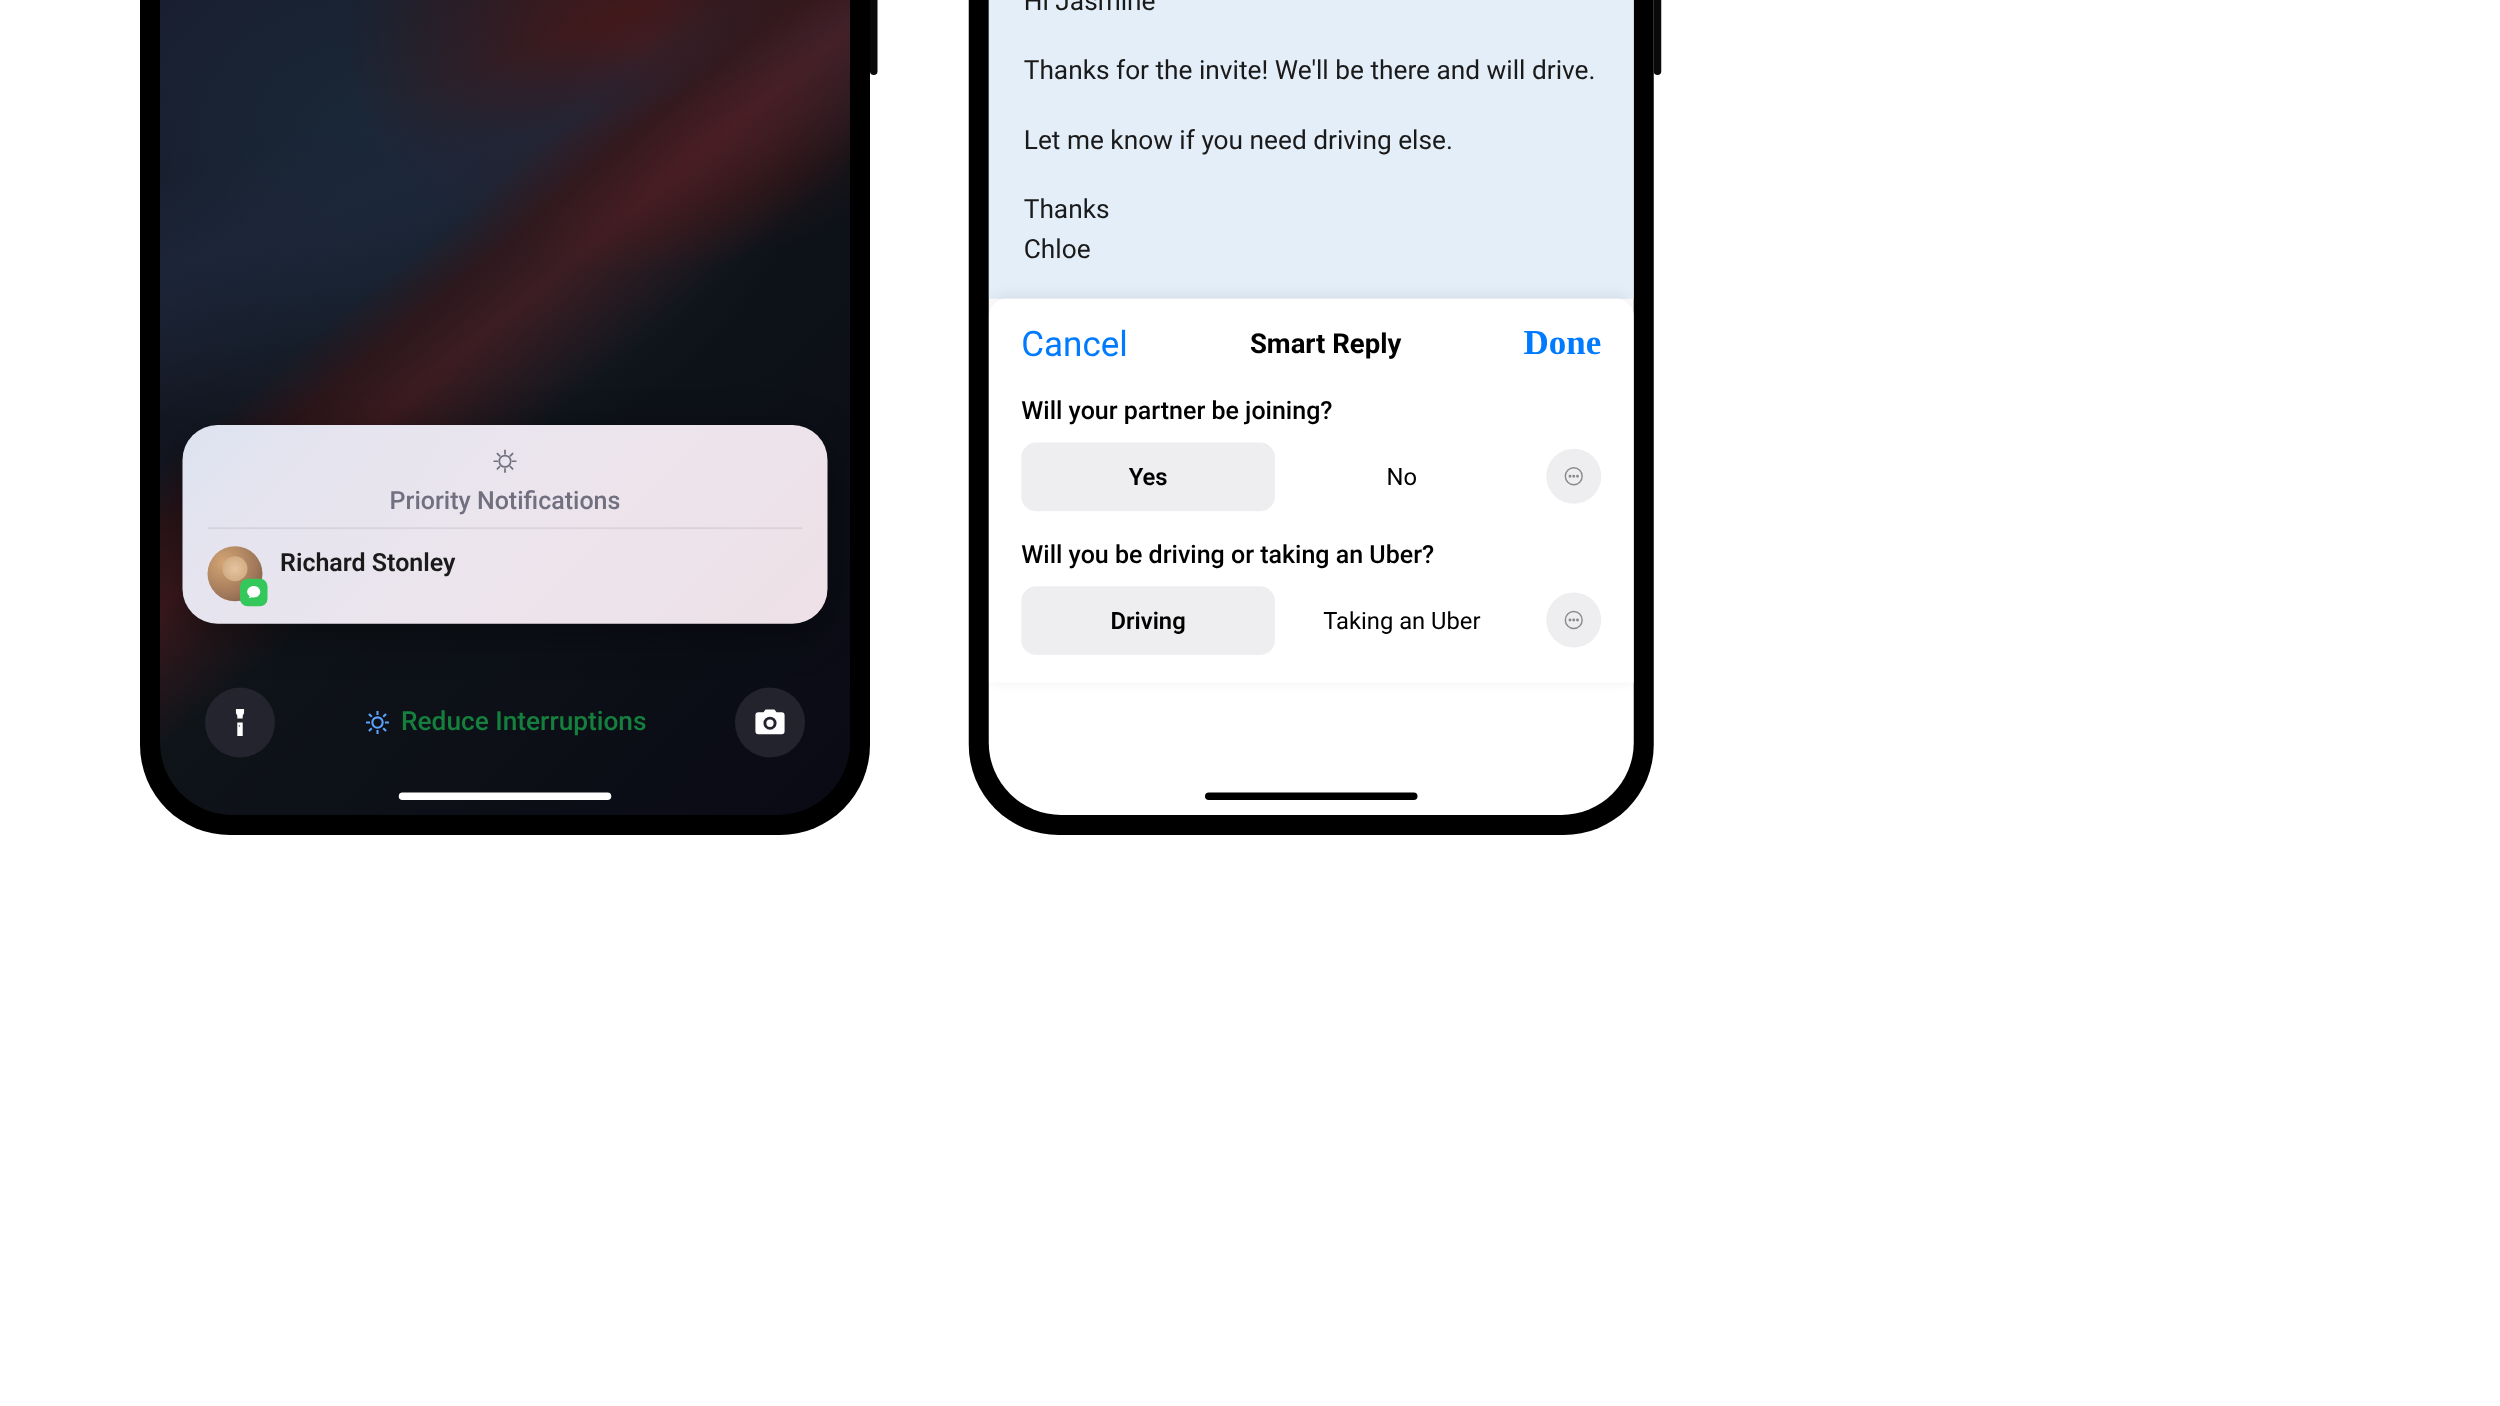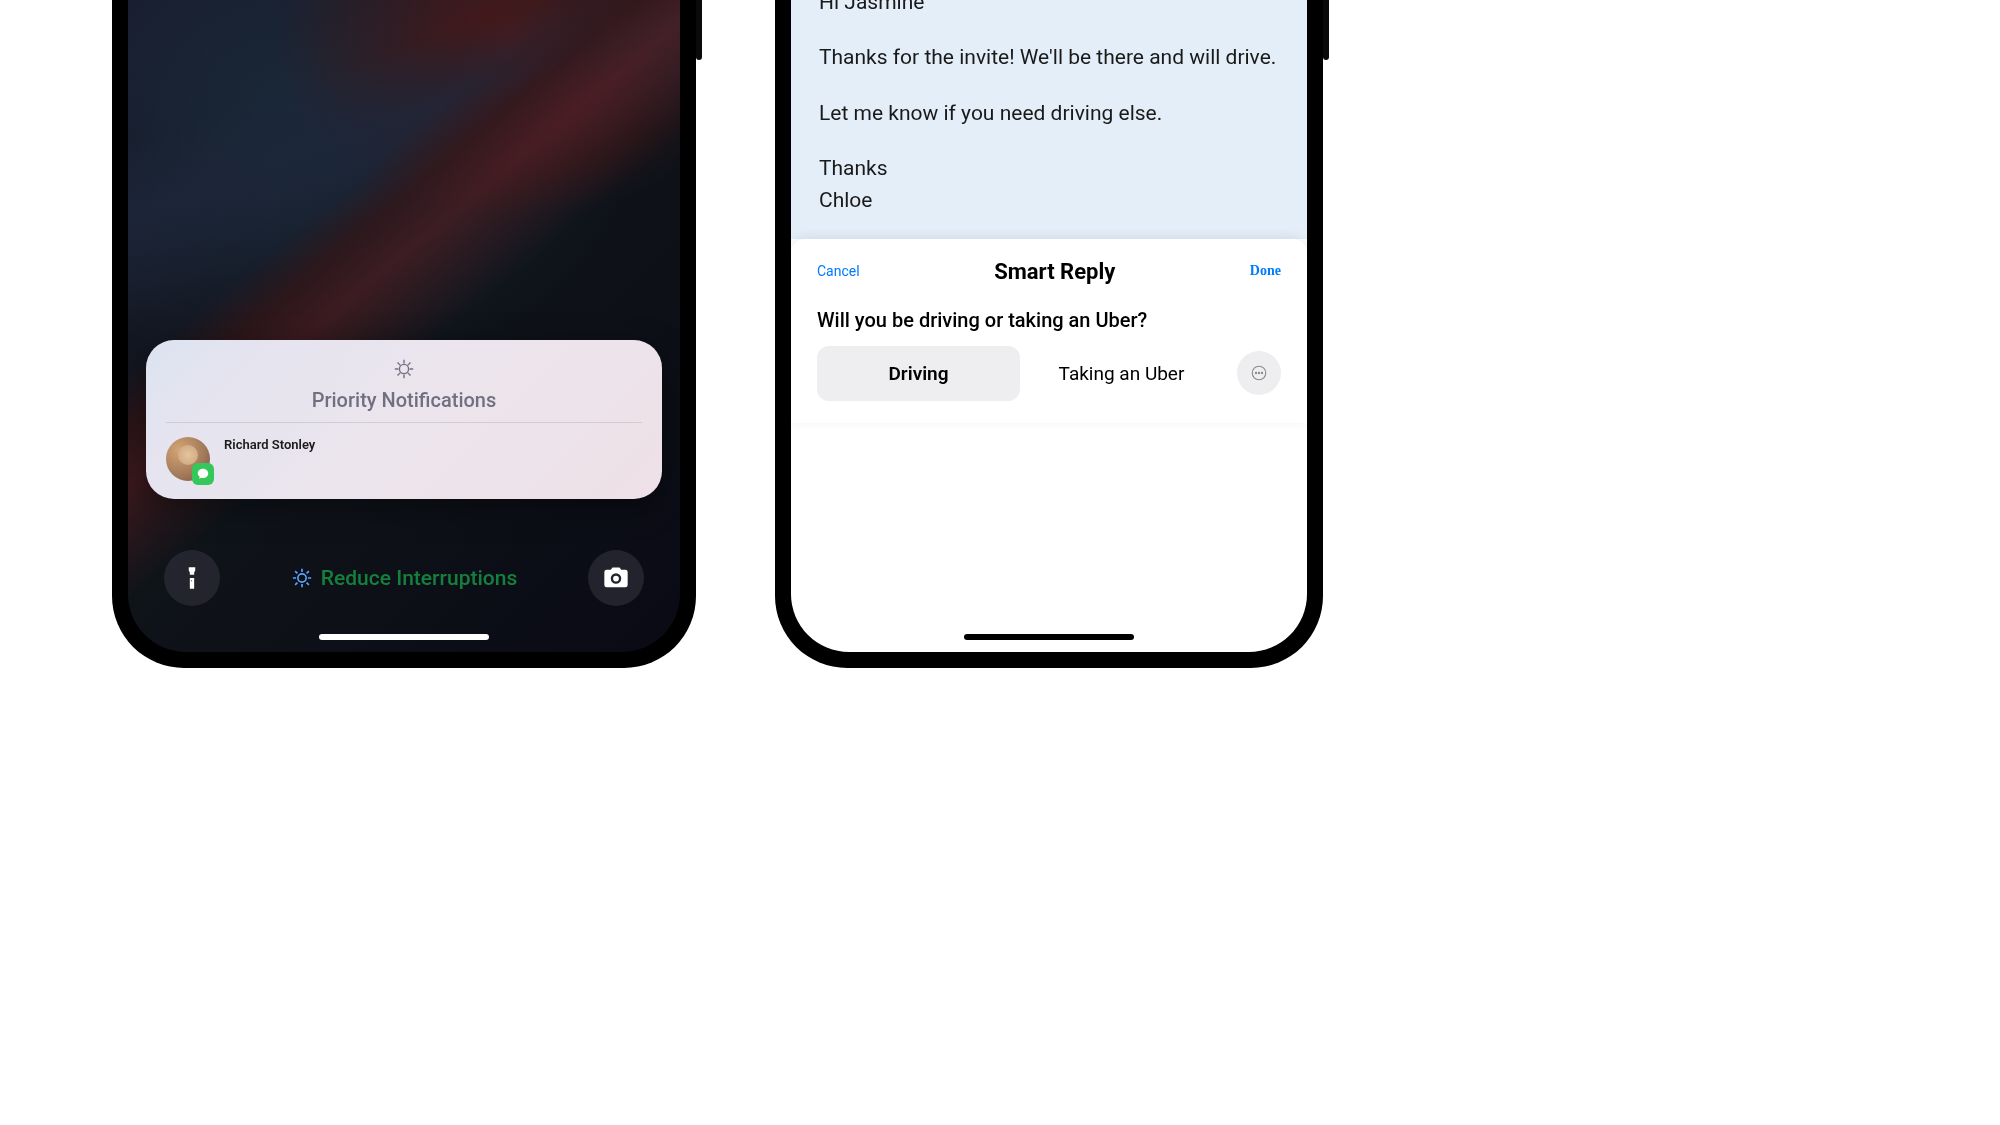--- a/index.html
+++ b/index.html
@@ -105,21 +105,21 @@
   width: 22px;
   height: 22px;
   background: #34c759;
   border-radius: 6px;
   display: flex;
   align-items: center;
   justify-content: center;
 }
 .app-badge svg { width: 14px; height: 14px; }
 .notif-text { flex: 1; }
-.notif-sender { font-size: 13px; font-weight: 600; color: #1a1a1a; line-height: 1.3; }
+.notif-sender { font-size: 20px; font-weight: 600; color: #1a1a1a; line-height: 1.3; }
 .notif-message { font-size: 18.5px; color: #1a1a1a; line-height: 1.3; }
 
 .lock-bottom-row {
   position: absolute;
   bottom: 46px;
   left: 0;
   right: 0;
   display: flex;
   align-items: center;
   justify-content: space-between;
@@ -170,21 +170,21 @@
   border-radius: 14px 14px 0 0;
   box-shadow: 0 -2px 12px rgba(0,0,0,0.08);
   padding-top: 20px;
 }
 .sheet-header {
   display: flex;
   align-items: center;
   justify-content: space-between;
   padding: 0 26px 24px 26px;
 }
-.sheet-header-btn { font-size: 14px; color: #007aff; font-weight: 400; }
+.sheet-header-btn { font-size: 28px; color: #007aff; font-weight: 400; }
 .sheet-header-btn.done { font-weight: 600; font-family: Liberation Serif, serif; }
 .sheet-title { font-size: 22px; font-weight: 700; color: #000; }
 
 .question-block { padding: 0 26px 22px 26px; }
 .question-text { font-size: 20px; font-weight: 500; color: #000; margin-bottom: 14px; }
 .answer-row {
   display: flex;
   gap: 0;
   align-items: stretch;
 }
@@ -294,20 +294,35 @@
       <div class="email-line">Chloe</div>
     </div>
 
     <div class="smart-reply-sheet">
       <div class="sheet-header">
         <span class="sheet-header-btn">Cancel</span>
         <span class="sheet-title">Smart Reply</span>
         <span class="sheet-header-btn done">Done</span>
       </div>
 
+      <div class="question-block">
+        <div class="question-text">Will your partner be joining?</div>
+        <div class="answer-row">
+          <div class="answer-option selected">Yes</div>
+          <div class="answer-option">No</div>
+          <div class="more-btn">
+            <svg width="18" height="18" viewBox="0 0 24 24" fill="none" stroke="#8a8a8e" stroke-width="1.5">
+              <circle cx="12" cy="12" r="9"></circle>
+              <circle cx="8" cy="12" r="0.8" fill="#8a8a8e"></circle>
+              <circle cx="12" cy="12" r="0.8" fill="#8a8a8e"></circle>
+              <circle cx="16" cy="12" r="0.8" fill="#8a8a8e"></circle>
+            </svg>
+          </div>
+        </div>
+      </div>
 
       <div class="question-block">
         <div class="question-text">Will you be driving or taking an Uber?</div>
         <div class="answer-row">
           <div class="answer-option selected">Driving</div>
           <div class="answer-option">Taking an Uber</div>
           <div class="more-btn">
             <svg width="18" height="18" viewBox="0 0 24 24" fill="none" stroke="#8a8a8e" stroke-width="1.5">
               <circle cx="12" cy="12" r="9"></circle>
               <circle cx="8" cy="12" r="0.8" fill="#8a8a8e"></circle>

